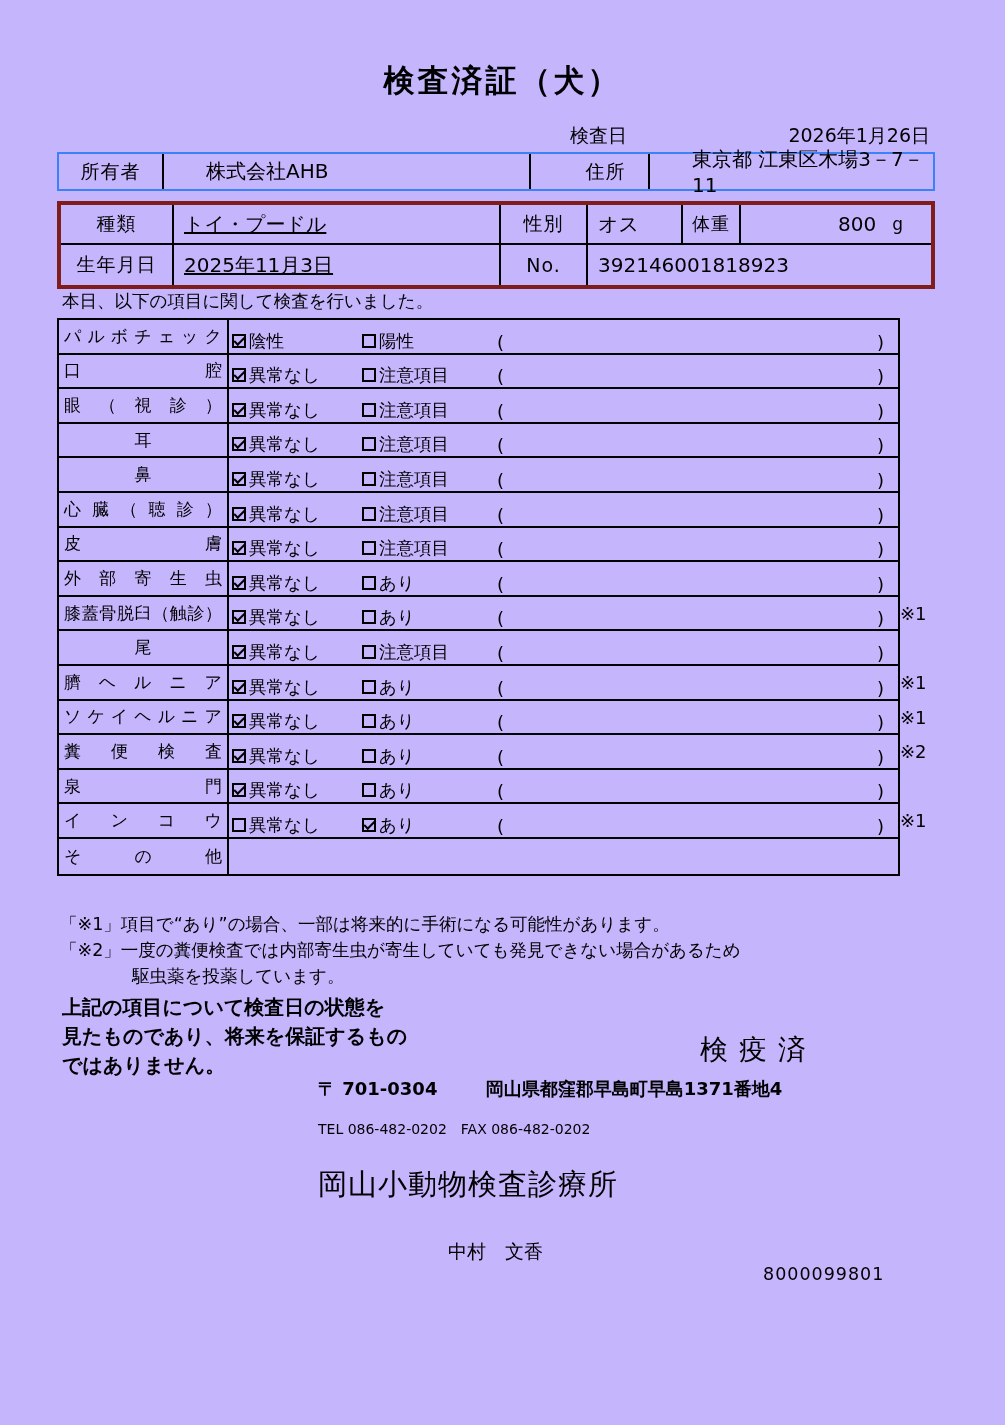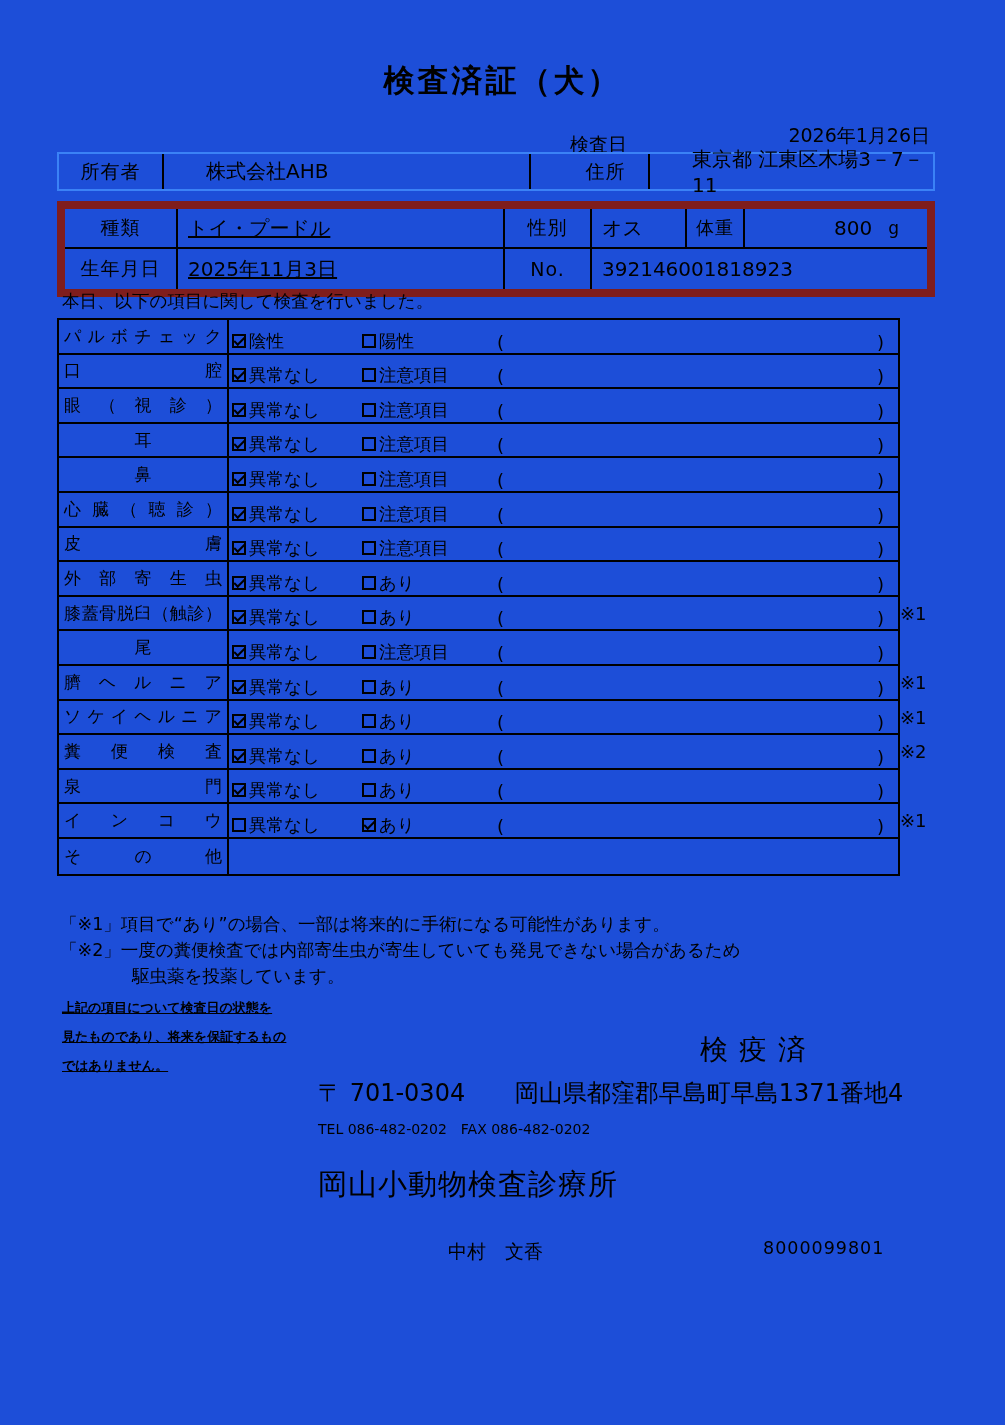--- a/index.html
+++ b/index.html
@@ -1,30 +1,30 @@
 <!DOCTYPE html>
 <html><head>
 <meta charset="utf-8">
 <style>
   * { margin:0; padding:0; box-sizing:border-box; }
   html,body { background:#ffffff; }
   .page {
     position:relative; width:1005px; height:1425px; margin:0 auto;
-    background:#1d4ed8; color:#000;
+    background:#c4b5fd; color:#000;
     font-family:"DejaVu Sans", sans-serif;
   }
   .title { position:absolute; top:60px; left:0; right:0; text-align:center;
            font-size:31px; font-weight:700; letter-spacing:3px; }
-  .date-label { position:absolute; top:132px; left:570px; font-size:19px; }
+  .date-label { position:absolute; top:123px; left:570px; font-size:19px; }
   .date-value { position:absolute; top:123px; right:75px; font-size:19px; }
 
   
   .t1 { position:absolute; top:152px; left:57px; width:878px; height:39px;
         border:2px solid #3b82f6; display:flex;gap:32px; }
-  .t2 { position:absolute; top:201px; left:57px; width:878px; border:8px solid #7f1d1d; }
+  .t2 { position:absolute; top:201px; left:57px; width:878px; border:4px solid #7f1d1d; }
   .t2 .r { display:flex; height:40px; }
   .t2 .r1 { border-bottom:2px solid #000; }
   .c { border-right:2px solid #000; display:flex; align-items:center; font-size:19px; }
   .c:last-child { border-right:none; }
   .lab { justify-content:center; letter-spacing:1px; }
   .val { padding-left:10px; font-size:20px; }
   .w105 { width:105px; } .w335 { width:335px; } .w87 { width:87px; }
   .w113 { width:113px; } .w327 { width:327px;text-decoration:underline; } .w95 { width:95px; } .w58 { width:58px; font-size:18px; }
   .flex1 { flex:1; }
   .wval { flex:1; justify-content:flex-end; padding-right:28px; font-size:20px; }
@@ -49,30 +49,30 @@
 
   .cb { width:14px; height:14px; border:2px solid #000; margin-right:3px;
         position:relative; flex:none; display:inline-block; }
   .cb.checked::after { content:""; position:absolute; left:0px; top:1px;
         width:9px; height:4px; border-left:2.5px solid #000; border-bottom:2.5px solid #000;
         transform:rotate(-45deg); }
 
   .footnotes { position:absolute; top:911px; left:60px; font-size:17.5px; line-height:26px; }
   .footnotes .indent { padding-left:72px; }
 
-  .disclaimer { position:absolute; top:993px; left:62px; font-size:13px;
-                font-weight:700; line-height:29px;text-decoration:underline; }
+  .disclaimer { position:absolute; top:993px; left:62px; font-size:20px;
+                font-weight:700; line-height:29px; }
   .stamp { position:absolute; top:1031px; left:700px; font-size:28px; letter-spacing:11px; }
 
-  .postal { position:absolute; top:1077px; left:318px; font-size:24px; }
+  .postal { position:absolute; top:1077px; left:318px; font-size:18px;font-weight:bold; }
   .postal .gap { margin-left:42px; }
   .telfax { position:absolute; top:1121px; left:318px; font-size:14px; }
   .clinic-name { position:absolute; top:1165px; left:318px; font-size:29px; letter-spacing:1px; }
   .vet-name { position:absolute; top:1203px; left:448px; font-size:19px;margin-top:36px; }
-  .code { position:absolute; top:1238px; left:763px; font-size:17.5px; letter-spacing:1px; }
+  .code { position:absolute; top:1264px; left:763px; font-size:17.5px; letter-spacing:1px; }
 </style>
 </head>
 <body>
 
 <div class="page">
 
   <div class="title">検査済証（犬）</div>
   <div class="date-label">検査日</div>
   <div class="date-value">2026年1月26日</div>
 

